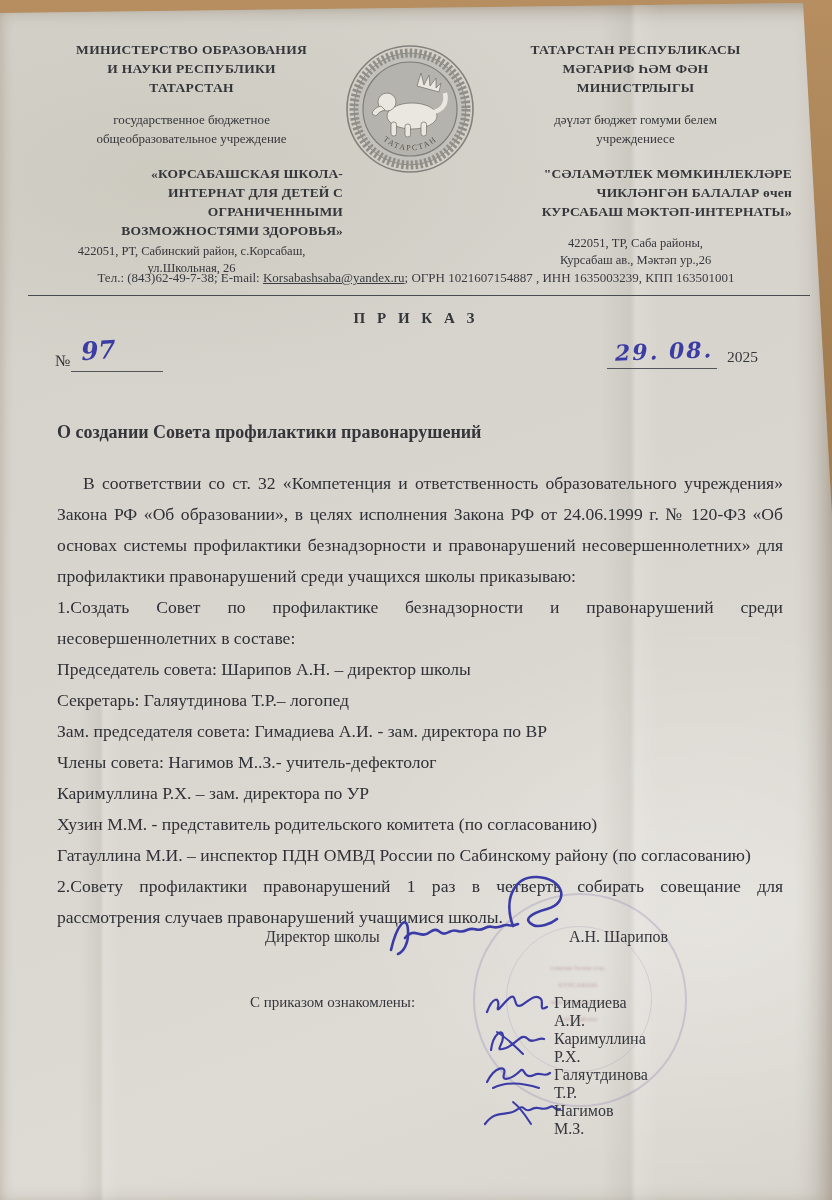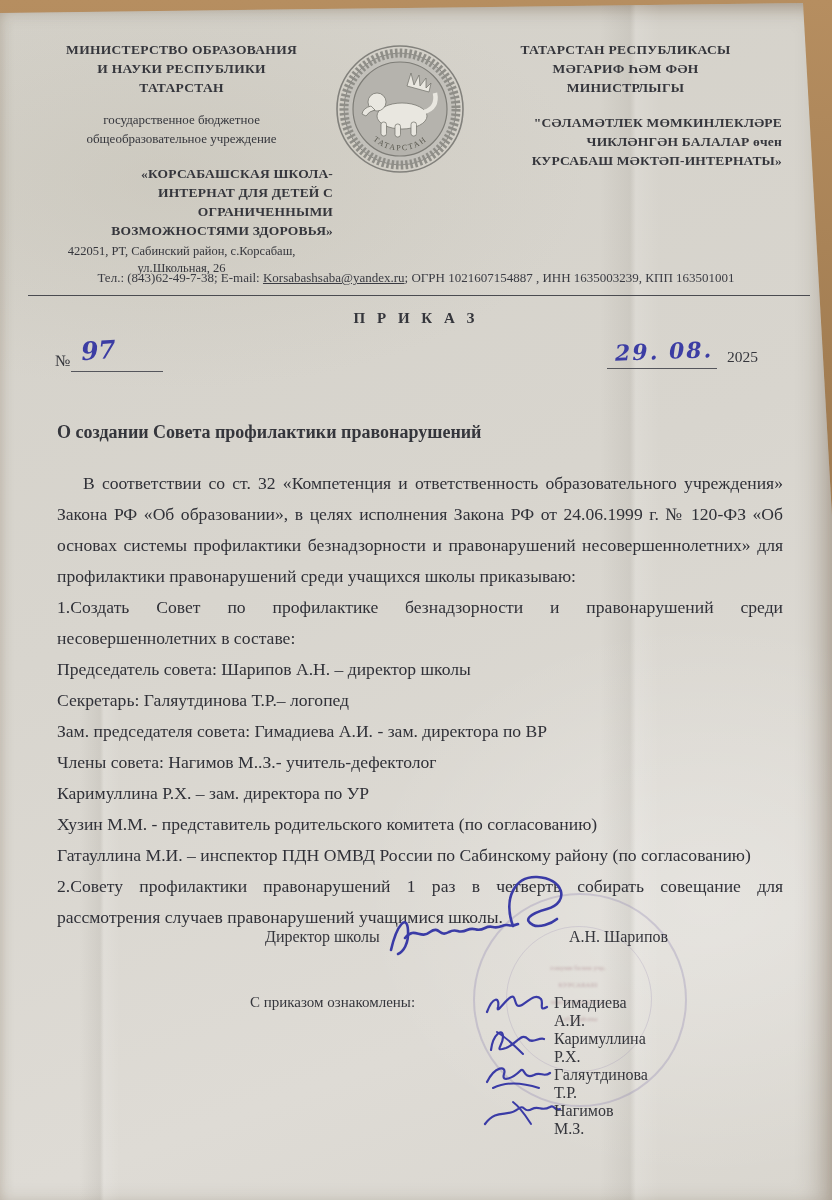--- a/index.html
+++ b/index.html
@@ -16,21 +16,21 @@
       radial-gradient(ellipse 600px 300px at 20% 15%, rgba(190,186,172,0.35), rgba(0,0,0,0) 70%),
       radial-gradient(ellipse 500px 400px at 85% 75%, rgba(255,255,255,0.25), rgba(0,0,0,0) 70%),
       linear-gradient(160deg,#d4d1c9 0%, #d8d5ce 45%, #dedbd5 80%, #d9d6cf 100%);
     box-shadow:inset -14px 6px 22px rgba(90,70,50,0.25), inset 0 8px 14px rgba(120,95,65,0.28);
     color:#35363c;
   }
   .crease{position:absolute;background:linear-gradient(90deg,rgba(0,0,0,0) 0%,rgba(110,105,95,0.10) 50%,rgba(255,255,255,0.12) 60%,rgba(0,0,0,0) 100%);pointer-events:none;}
   .content{position:absolute;left:0;top:0;width:832px;height:1200px;}
 
   
-  .hdr{position:absolute;top:40px;left:30px;width:752px;display:flex;justify-content:space-between;}
+  .hdr{position:absolute;top:40px;left:40px;width:752px;display:flex;justify-content:space-between;}
   .hdr-col{width:308px;text-align:center;line-height:19px;}
   .hdr-col.right{width:318px;}
   .h-bold{font-weight:bold;font-size:13.5px;white-space:pre-line;letter-spacing:0.3px;}
   .h-reg{font-size:13px;white-space:pre-line;margin-top:13px;}
   .h-school{font-weight:bold;font-size:13.5px;white-space:pre-line;margin-top:16px;letter-spacing:0.2px;text-align:right;}
   .h-addr{font-size:12.5px;white-space:pre-line;margin-top:3px;line-height:17px;}
   .h-addr.rt{margin-top:14px;}
   .emblem-wrap{width:136px;padding-top:2px;flex:0 0 auto;}
 
   
@@ -124,23 +124,27 @@
             <text font-size="8" fill="#59584f" letter-spacing="1.5" font-family="Liberation Serif, serif">
               <textPath href="#embArc" startOffset="50%" text-anchor="middle">ТАТАРСТАН</textPath>
             </text>
           </svg>
         </div>
 
         <div class="hdr-col right">
           <div class="h-bold">ТАТАРСТАН РЕСПУБЛИКАСЫ
 МӘГАРИФ ҺӘМ ФӘН
 МИНИСТРЛЫГЫ</div>
+          <div class="h-reg">дәүләт бюджет гомуми белем
+учреждениесе</div>
           <div class="h-school">"СӘЛАМӘТЛЕК МӨМКИНЛЕКЛӘРЕ
 ЧИКЛӘНГӘН БАЛАЛАР өчен
 КУРСАБАШ МӘКТӘП-ИНТЕРНАТЫ»</div>
+          <div class="h-addr rt">422051, ТР, Саба районы,
+Курсабаш ав., Мәктәп ур.,26</div>
         </div>
       </div>
 
       <div class="contact"><span>Тел.: (843)62-49-7-38; E-mail: </span><span class="email">Korsabashsaba@yandex.ru</span><span>;  ОГРН 1021607154887 , ИНН 1635003239, КПП 163501001</span></div>
       <div class="rule"></div>
 
       <div class="prikaz">П Р И К А З</div>
 
       <div class="numrow">
         <span class="no-label">№</span>

